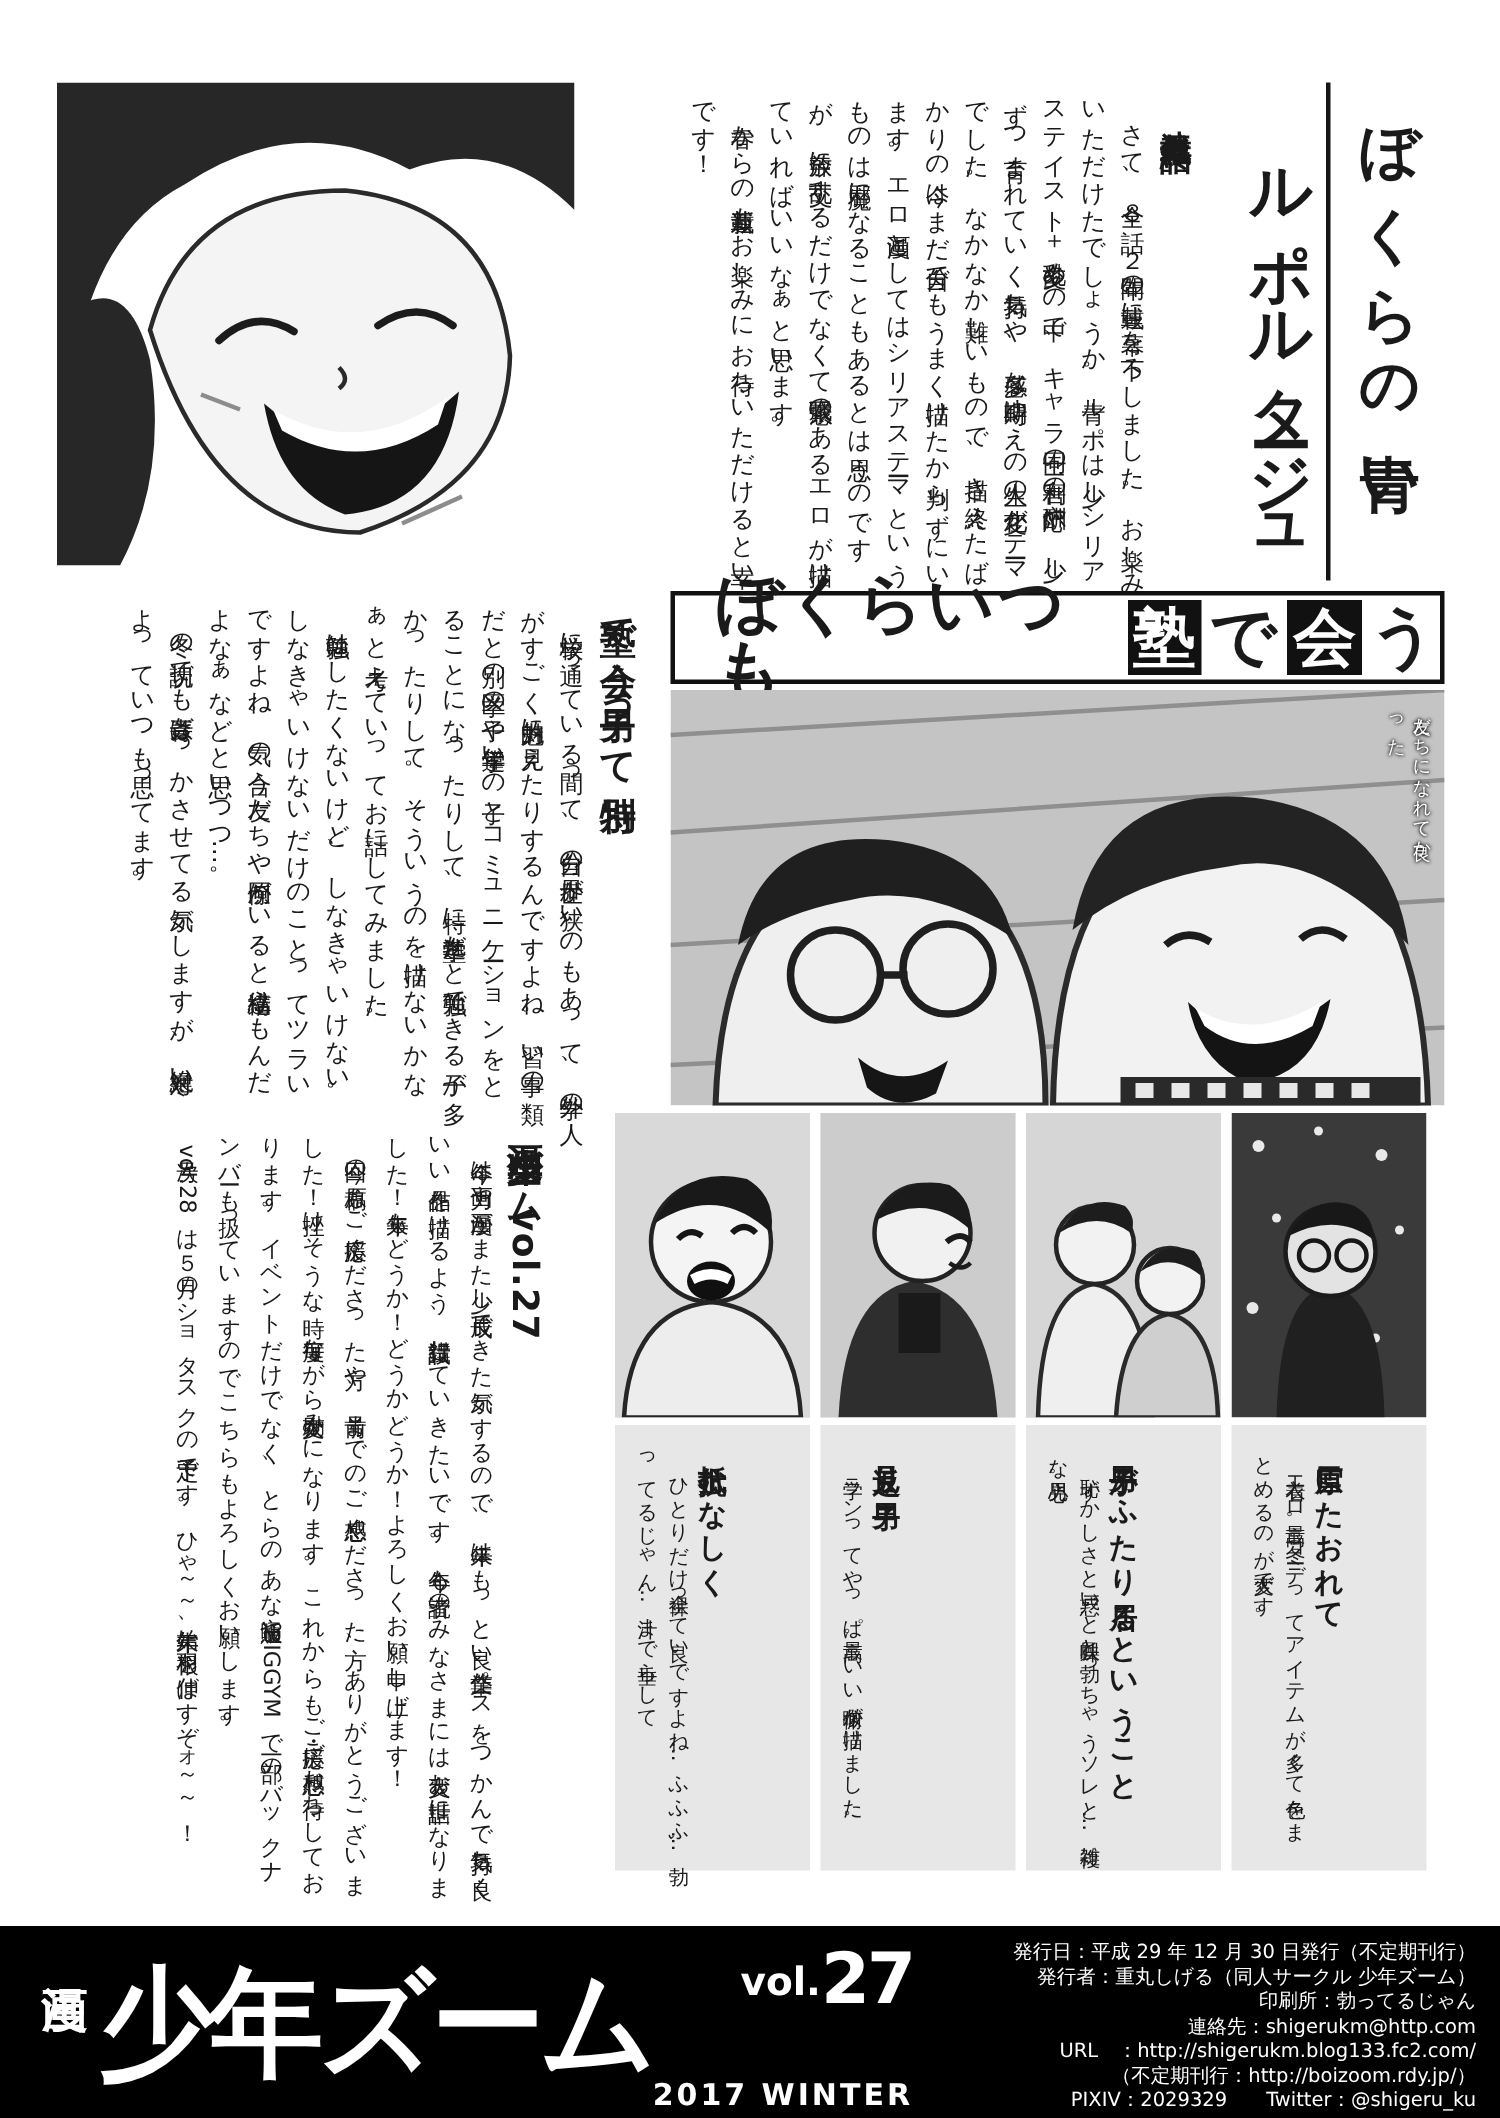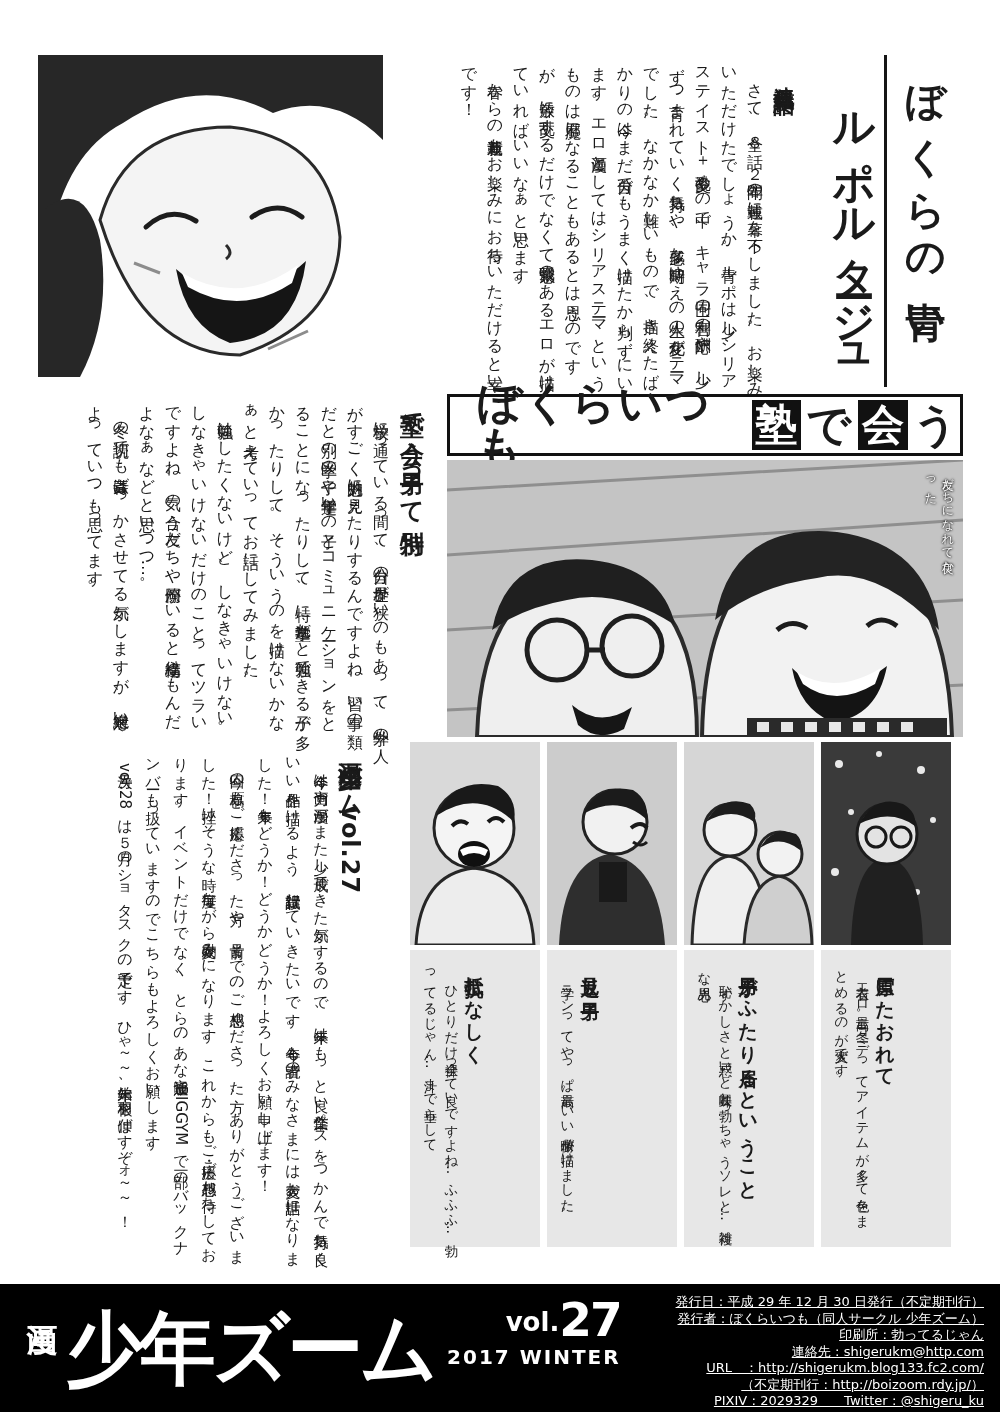--- a/index.html
+++ b/index.html
@@ -51,28 +51,28 @@
   .cap-body  { font-size:13.5px; line-height:21px; margin-top:0; }
   .pos-a { left:821px; } .pos-b { left:684px; } .pos-c { left:547px; } .pos-d { left:410px; }
 
   
   .footer { left:0; top:1284px; width:1000px; height:128px; background:#000; color:#fff; }
   .logo { position:absolute; left:26px; top:12px; display:flex; align-items:flex-start; }
   .logo-manga { writing-mode:vertical-rl; font-size:31px; font-weight:bold; line-height:1.05;
                 letter-spacing:2px; margin:4px 8px 0 0; }
   .logo-main { font-size:76px; font-weight:bold; letter-spacing:-3px; line-height:100px;
                transform:scaleY(1.05); transform-origin:top left; }
-  .logo-volblock { margin-left:12px; display:flex; flex-direction:column; align-items:flex-end; }
+  .logo-volblock { margin-left:0; display:flex; flex-direction:column; align-items:flex-end;gap:39px; }
   .logo-volrow { display:flex; align-items:flex-end; }
   .logo-vol { font-size:26px; font-weight:bold; line-height:1; margin-bottom:8px; }
   .logo-volnum { font-size:47px; font-weight:bold; line-height:1; letter-spacing:-2px; }
   .logo-season { font-size:20px; font-weight:bold; letter-spacing:2px; margin-top:2px; }
   .colophon { position:absolute; right:16px; top:10px; text-align:right;
               font-size:13px; line-height:15.5px; }
-  .colophon div { margin-bottom:1px;text-decoration:underline; }
+  .colophon div { margin-bottom:1px; }
 
   svg { display:block; }
 </style>
 </head>
 <body>
 
 <div class="page">
 
   <div class="abs vtext title-serif">ぼくらの青い</div>
   <div class="abs title-divider"></div>
@@ -231,21 +231,21 @@
       <div class="logo-volblock">
         <div class="logo-volrow">
           <span class="logo-vol">vol.</span>
           <span class="logo-volnum">27</span>
         </div>
         <div class="logo-season">2017 WINTER</div>
       </div>
     </div>
     <div class="colophon">
       <div>発行日：平成 29 年 12 月 30 日発行（不定期刊行）</div>
-      <div>発行者：ぼくらいつも（同人サークル 少年ズーム）</div>
+      <div>発行者：重丸しげる（同人サークル 少年ズーム）</div>
       <div>印刷所：勃ってるじゃん</div>
       <div>連絡先：shigerukm@http.com</div>
       <div>URL　：http://shigerukm.blog133.fc2.com/</div>
       <div>（不定期刊行：http://boizoom.rdy.jp/）</div>
       <div>PIXIV：2029329　　Twitter：@shigeru_ku</div>
     </div>
   </div>
 
 </div>
 

